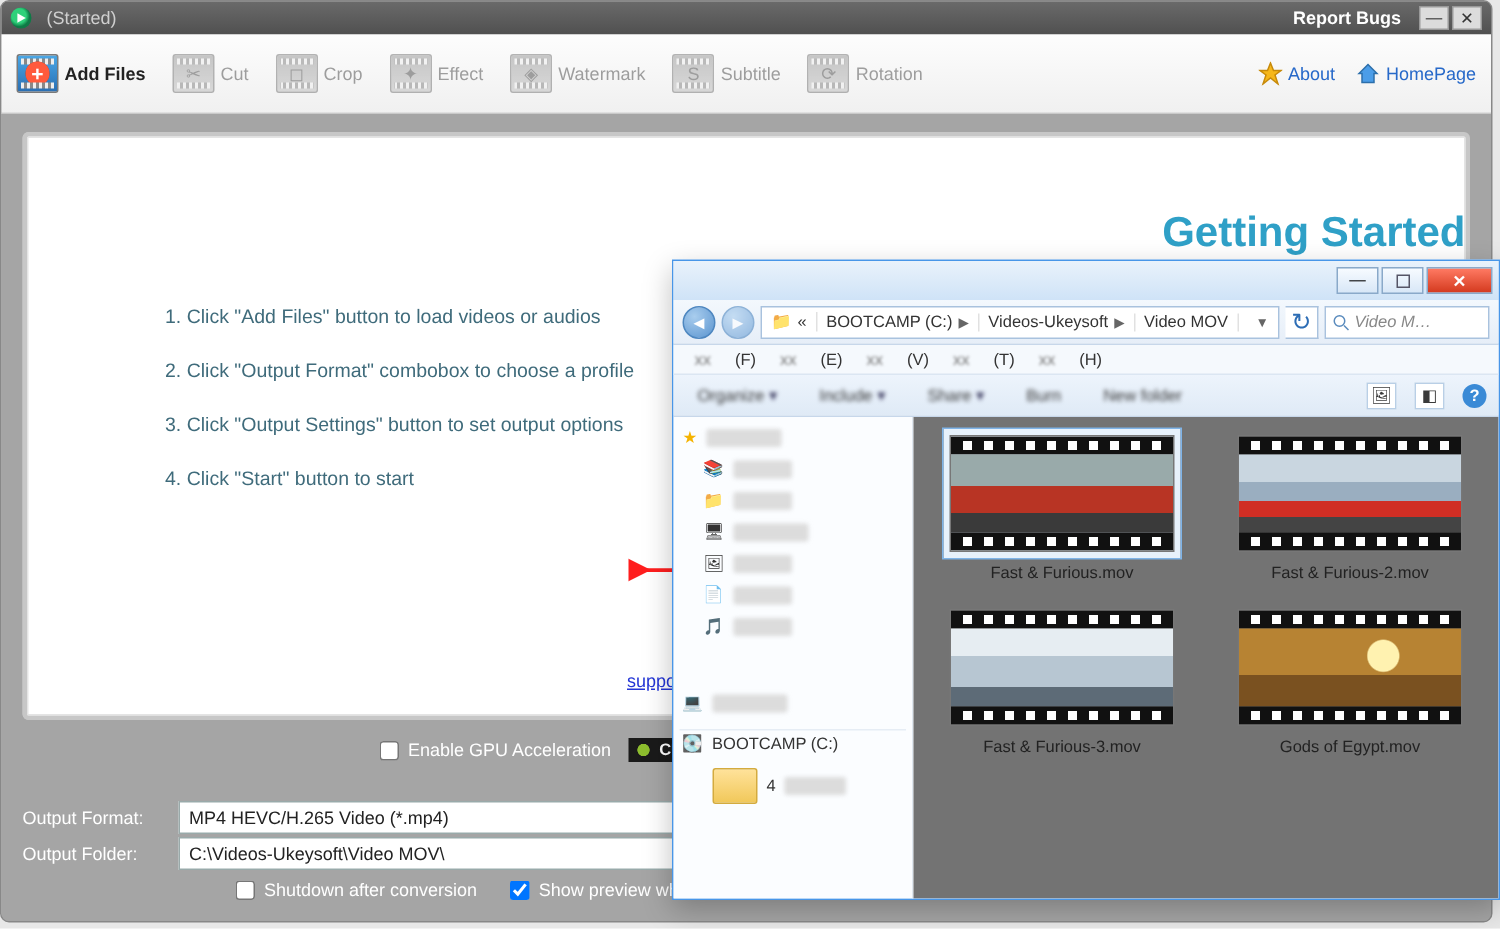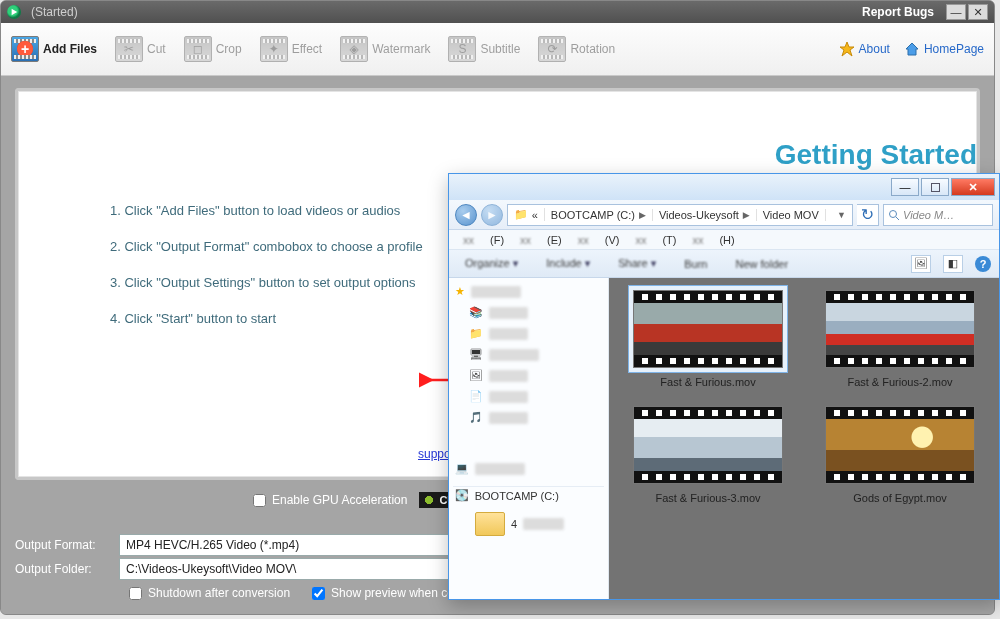--- a/index.html
+++ b/index.html
@@ -86,21 +86,21 @@
     background: radial-gradient(circle,#8dbd2e 50%, transparent 55%);}
 
   .form-row { position:absolute; left:14px; display:flex; align-items:center; color:#fff; font-size:12px;}
   .form-row.of1 { top:446px;margin-top:12px;}
   .form-row.of2 { top:482px;}
   .form-row .lbl { width:104px;}
   .form-row .combo {
     width:356px; height:22px; background:#fff; border:1px solid #9aa; color:#222;
     font-size:12px; padding:2px 6px; display:flex; align-items:center;
   }
-  .check-row { position:absolute; left:128px; top:510px; display:flex; align-items:center; color:#fff; font-size:12px;}
+  .check-row { position:absolute; left:156px; top:510px; display:flex; align-items:center; color:#fff; font-size:12px;}
   .check-row label{ display:flex; align-items:center; margin-right:22px;}
   .check-row input{ margin-right:6px;}
 
   
   .explorer {
     position:absolute; left:448px; top:173px; width:552px; height:427px;
     background:#fff; border:1px solid #4896e8; box-shadow: 0 6px 18px rgba(0,0,0,.25);
     display:flex; flex-direction:column;
   }
   .ex-title {

